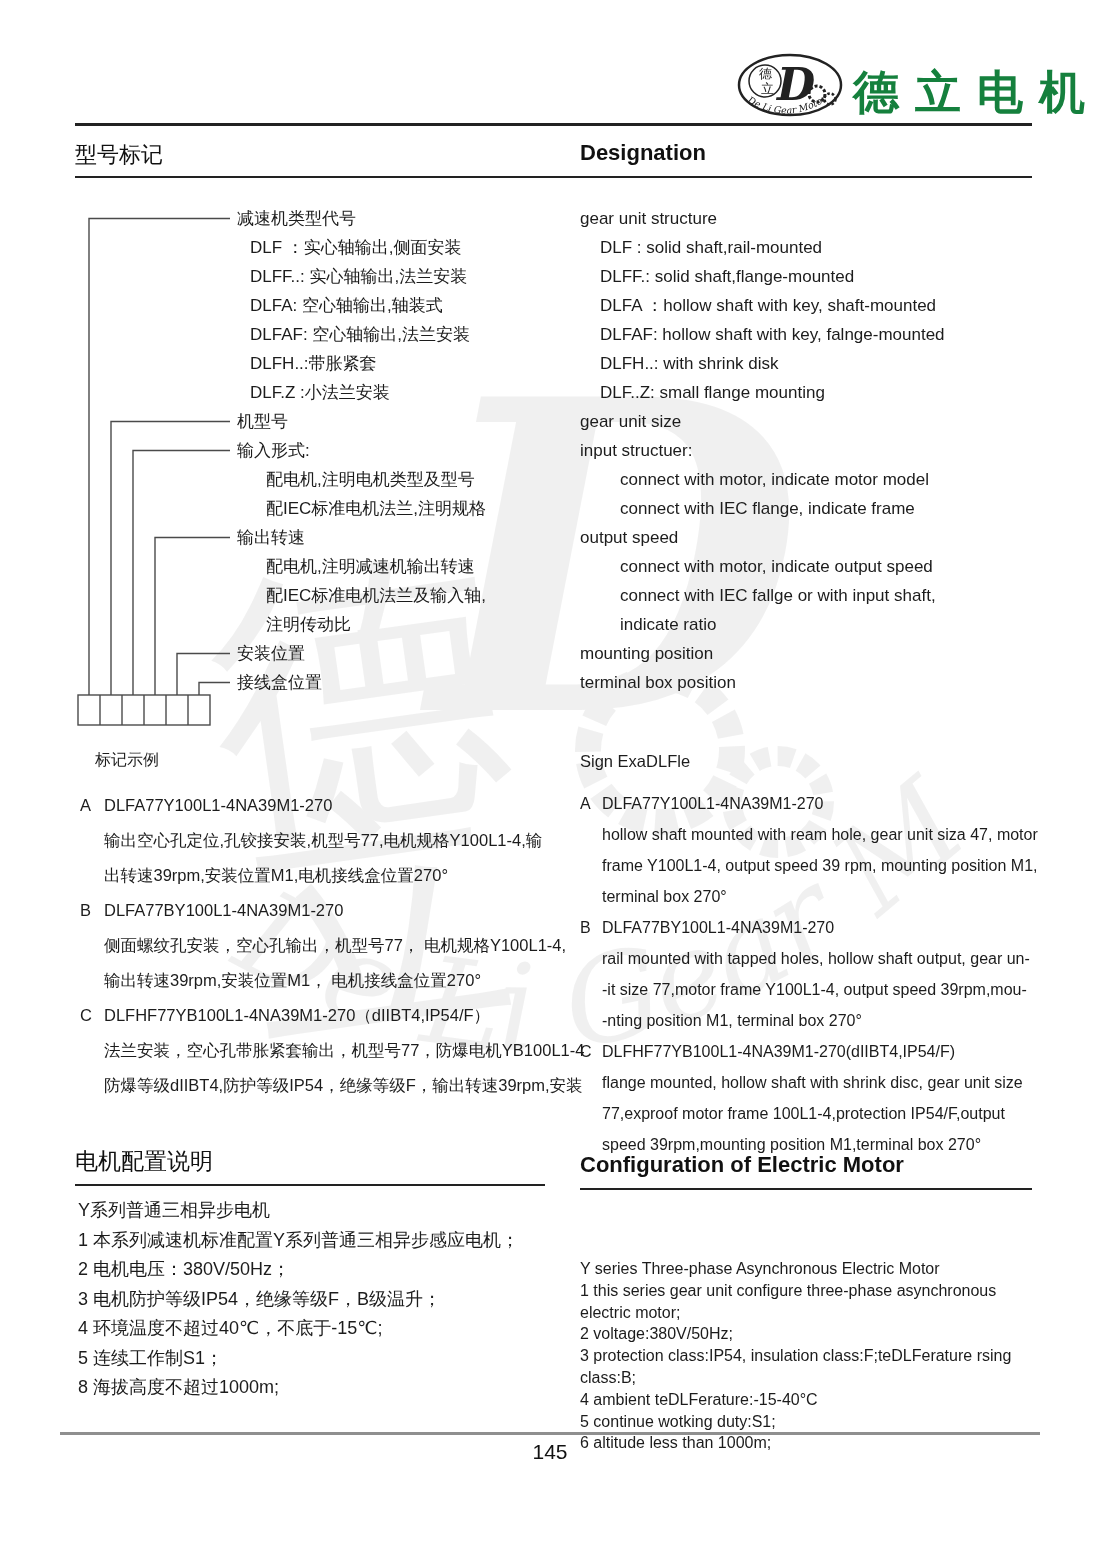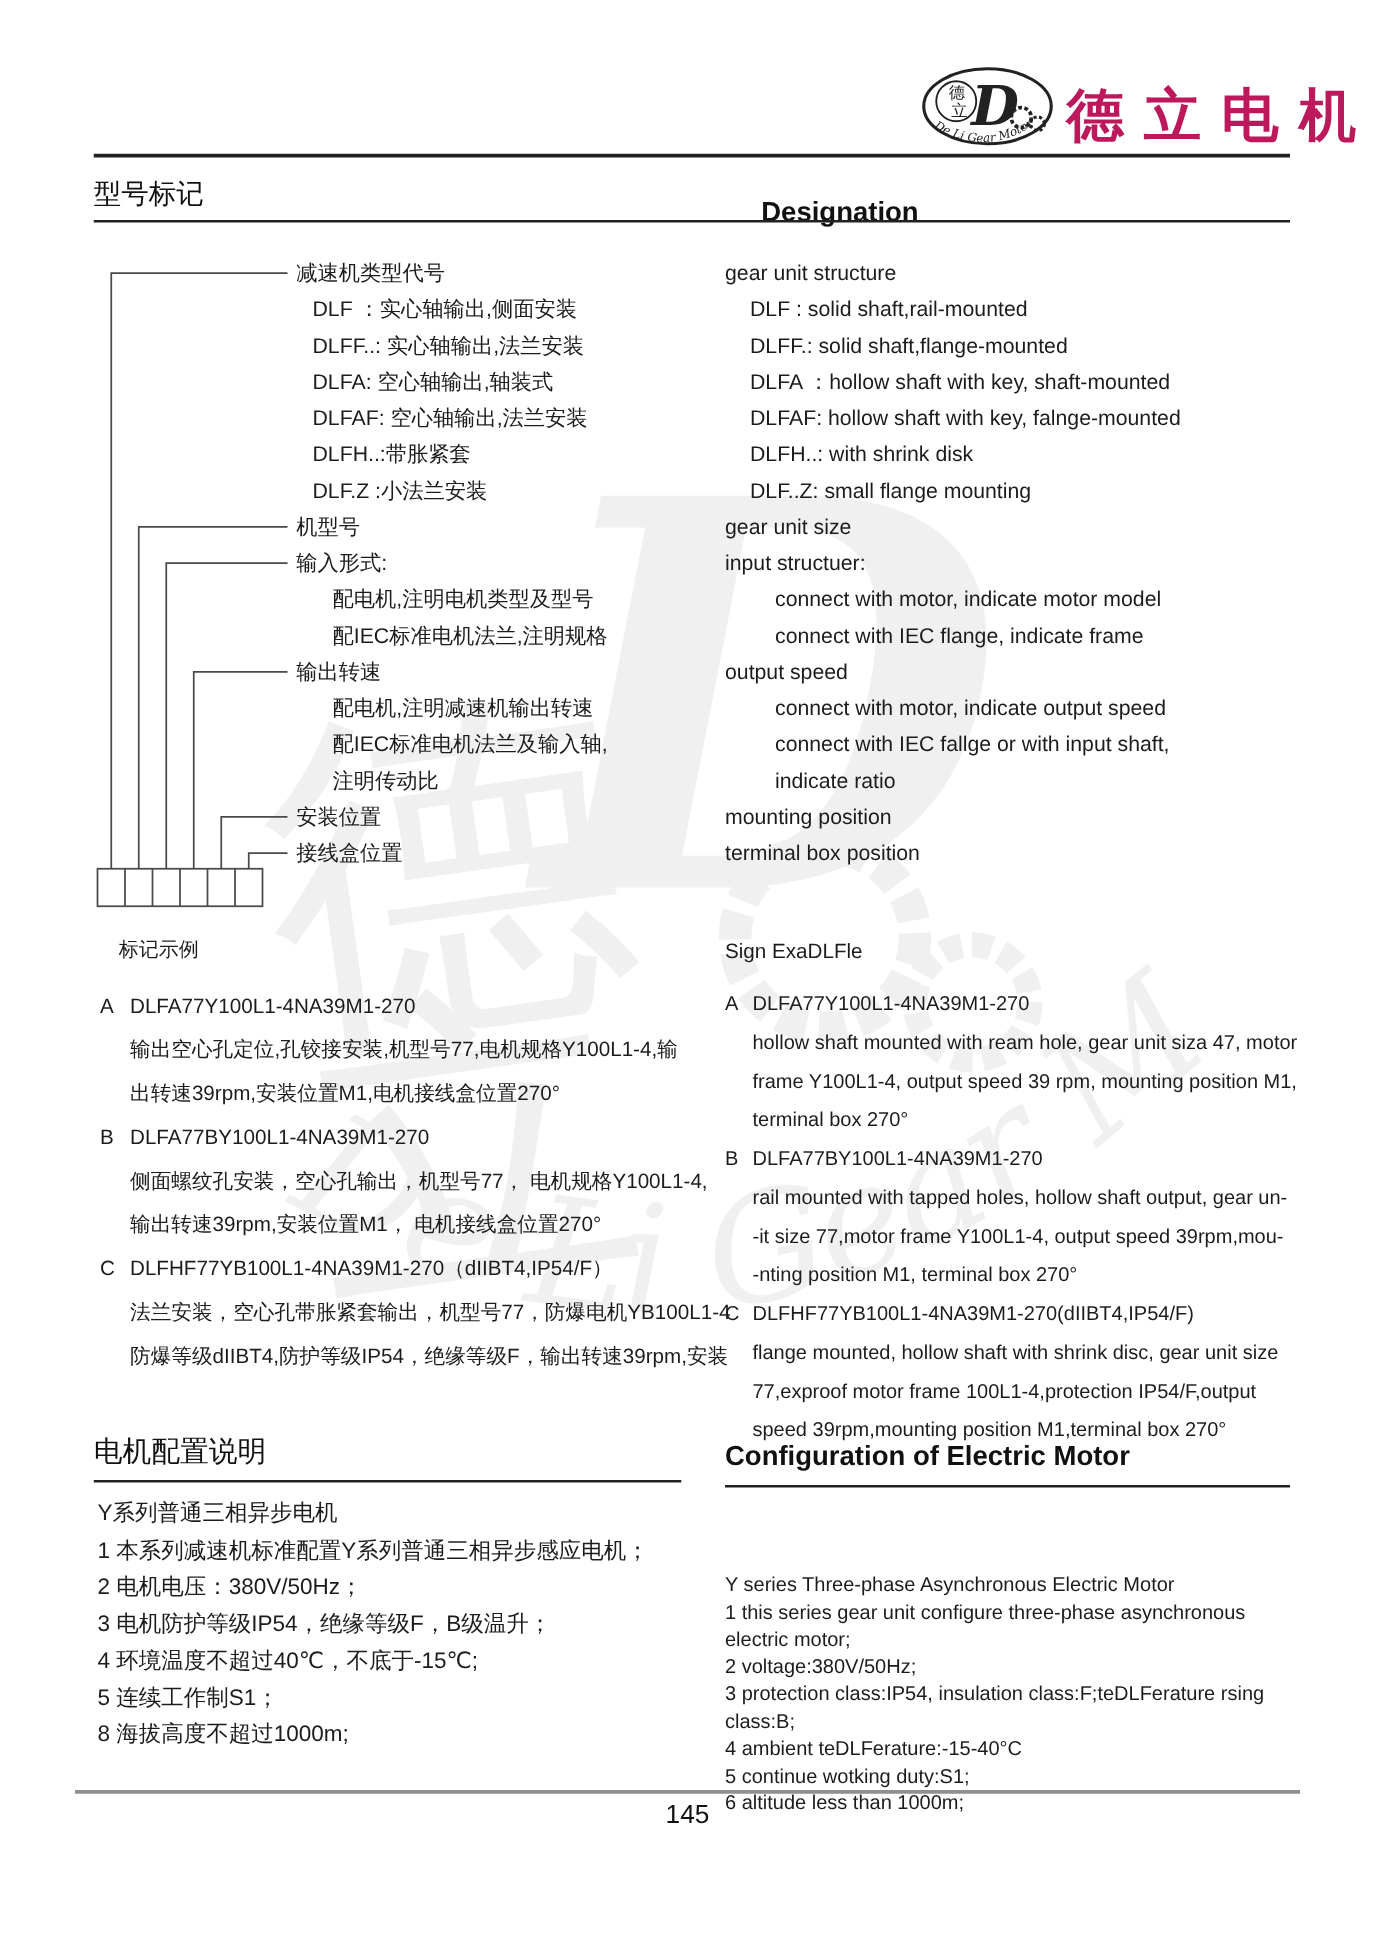--- a/index.html
+++ b/index.html
@@ -6,21 +6,21 @@
   .page {
     position:relative; width:1100px; height:1555px; background:#ffffff;
     font-family:"Liberation Sans","DejaVu Sans",sans-serif; color:#1c1c1c;
     overflow:hidden;
   }
   .abs { position:absolute; }
 
   
   .brand {
     font-family:"DejaVu Serif","Liberation Serif",serif;
-    font-weight:bold; font-size:46px; letter-spacing:16px; color:#be185d;
+    font-weight:bold; font-size:46px; letter-spacing:16px; color:#15803d;
     white-space:nowrap;
   }
   .rule { background:#222; }
 
   
   .sec-title-zh { font-size:22px; color:#111; white-space:nowrap;text-align:right; }
   .sec-title-en { font-size:22px; font-weight:bold; color:#111; white-space:nowrap; }
 
   
   .drows .drow { height:29px; line-height:29px; font-size:17px; white-space:nowrap; }
@@ -83,21 +83,21 @@
     <circle cx="95" cy="47" r="5.5" fill="none" stroke="#222" stroke-width="2.5" stroke-dasharray="2.5 2"></circle>
     <text font-size="9.5" font-style="italic" fill="#222" font-family="DejaVu Serif, Liberation Serif, serif">
       <textPath href="#hd-arc">De Li Gear Motor</textPath>
     </text>
   </svg>
 
   <div class="abs brand" style="left:853px;top:62px;">德立电机</div>
 
   <div class="abs rule" style="left:75px;top:123px;width:957px;height:3px;"></div>
   <div class="abs sec-title-zh" style="left:75px;top:140px;">型号标记</div>
-  <div class="abs sec-title-en" style="left:609px;top:140px;margin-top:17px;">Designation</div>
+  <div class="abs sec-title-en" style="left:580px;top:140px;">Designation</div>
   <div class="abs rule" style="left:75px;top:176px;width:957px;height:1.5px;"></div>
 
   <svg class="abs" style="left:0;top:0;pointer-events:none;" width="1100" height="1555" viewBox="0 0 1100 1555">
     <g stroke="#4a4a4a" stroke-width="1.4" fill="none">
       <rect x="78" y="695" width="132" height="30"></rect>
       <line x1="100" y1="695" x2="100" y2="725"></line>
       <line x1="122" y1="695" x2="122" y2="725"></line>
       <line x1="144" y1="695" x2="144" y2="725"></line>
       <line x1="166" y1="695" x2="166" y2="725"></line>
       <line x1="188" y1="695" x2="188" y2="725"></line>

